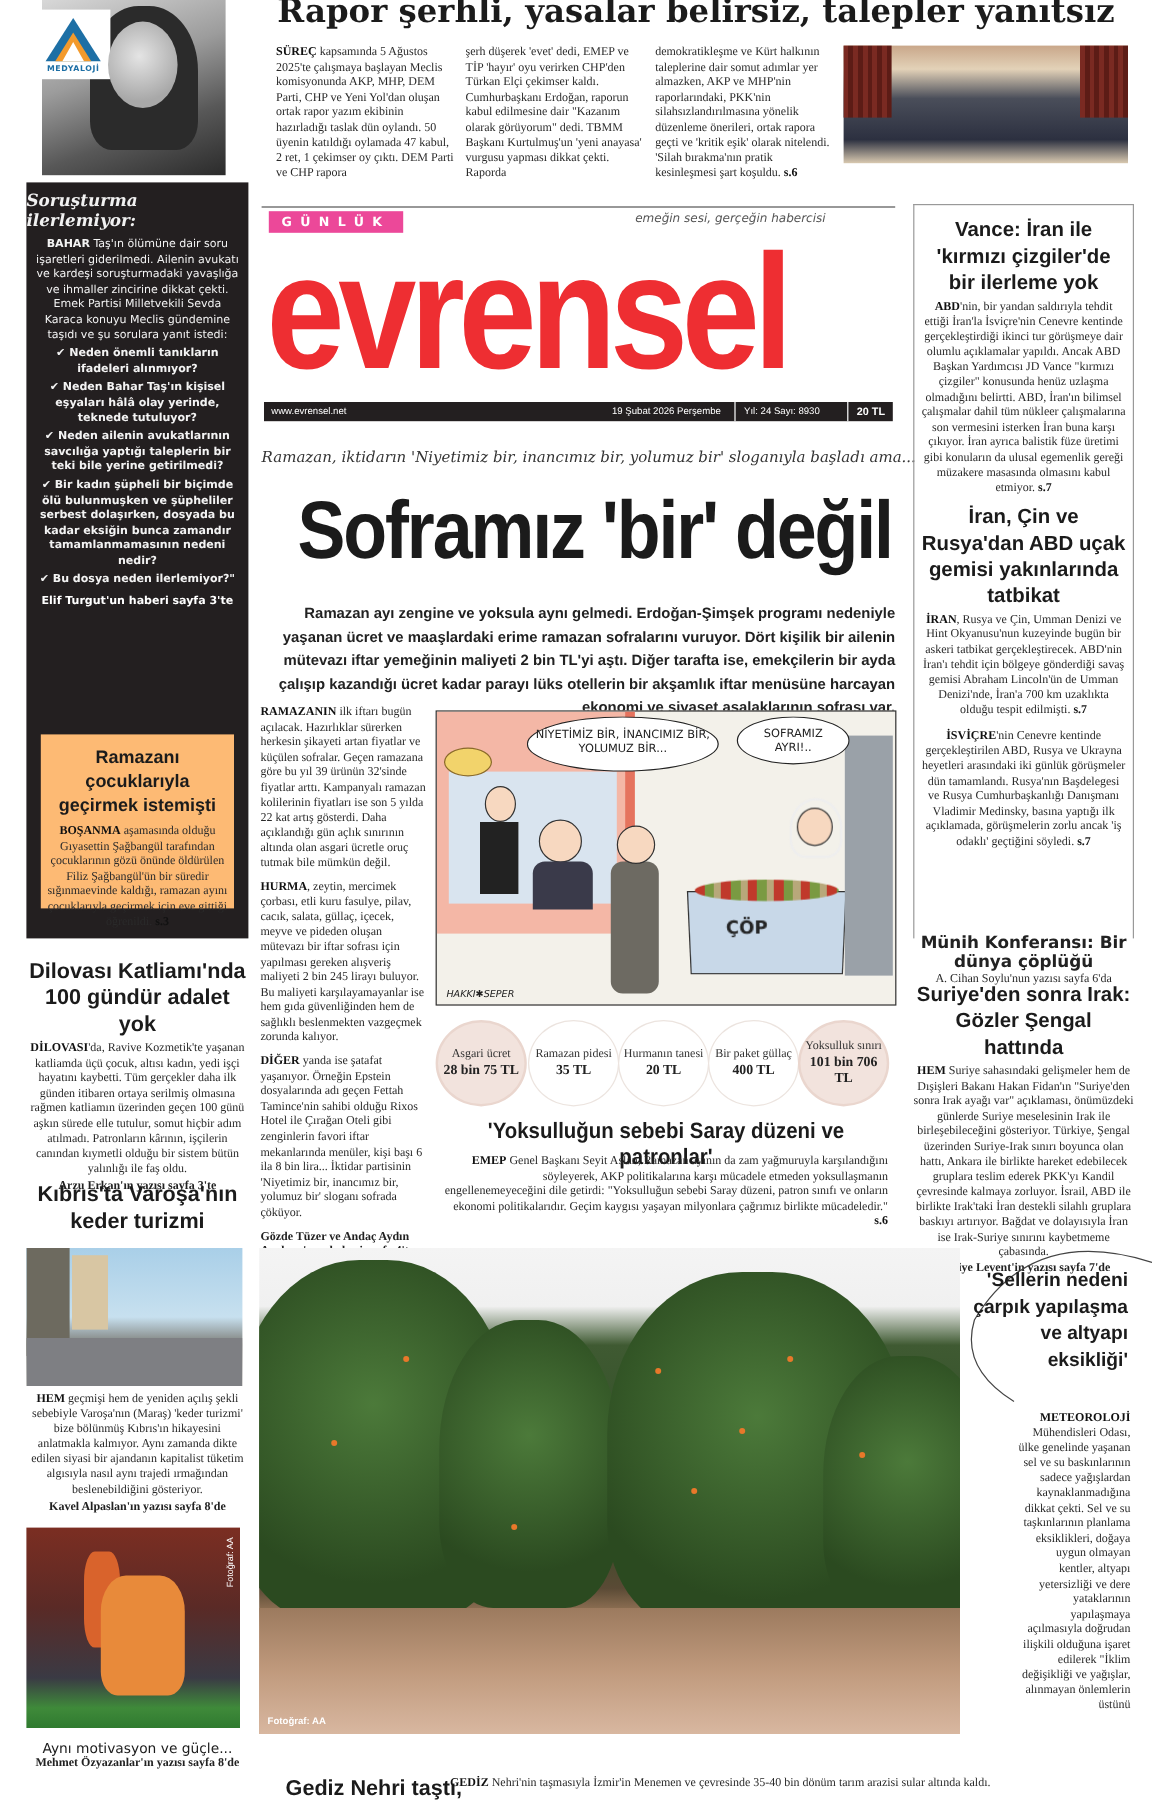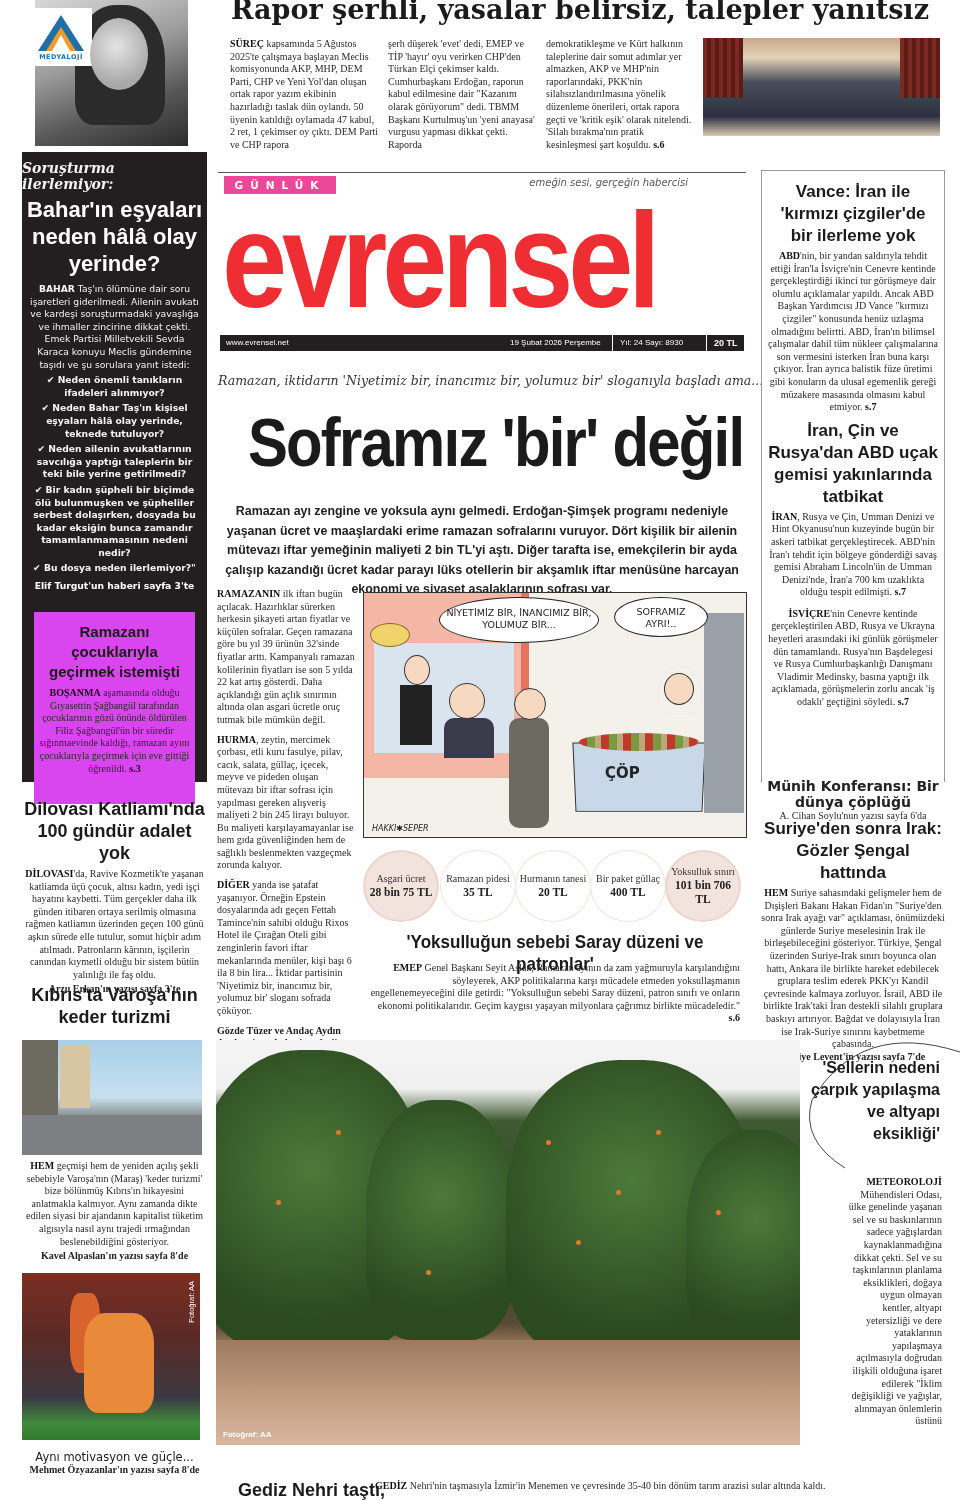--- a/index.html
+++ b/index.html
@@ -18,35 +18,35 @@
 .top-col{top:38px;width:150px}
 #top-photo{left:703px;top:38px;width:237px;height:98px;background:linear-gradient(180deg,#c9a78a 0%,#e3d2b8 20%,#4a4e5a 45%,#2c3040 80%,#d9c9b0 100%)}
 #top-photo .curtain{position:absolute;top:0;width:40px;height:60px;background:repeating-linear-gradient(90deg,#7a2a22 0 4px,#5c1c16 4px 8px)}
 
 #dark-box{left:22px;top:152px;width:185px;height:630px;background:#231f20;color:#fff}
 #dark-box .kicker{font-style:italic;font-weight:bold;font-family:"DejaVu Serif",serif;font-size:14px;margin-top:8px;color:#f1f1f1}
 #dark-box .hl{font-family:"Liberation Sans",sans-serif;font-weight:bold;font-size:22px;line-height:27px;text-align:center;margin-top:4px}
 #dark-box .txt{font-family:"DejaVu Sans",sans-serif;font-size:9.2px;line-height:12.6px;text-align:center;font-weight:bold;padding:0 8px;margin-top:6px;color:#f3f3f3}
 #dark-box .q{font-family:"DejaVu Sans",sans-serif;font-size:9.2px;line-height:12.6px;text-align:center;font-weight:bold;padding:0 8px;margin-top:3px;color:#f3f3f3}
 #dark-box .byline{font-family:"DejaVu Sans",sans-serif;font-size:9.2px;font-weight:bold;text-align:center;margin-top:5px}
-#white-inset{position:absolute;left:12px;top:460px;width:161px;height:192px;background:#d946ef;color:#222;padding:6px 4px}
+#white-inset{position:absolute;left:12px;top:460px;width:161px;height:145px;background:#fdba74;color:#222;padding:6px 4px}
 #white-inset .hl{font-family:"Liberation Sans",sans-serif;font-weight:bold;font-size:15px;line-height:20px;text-align:center;color:#1b1b1b}
 
 #masthead{left:218px;top:168px;width:528px;height:186px}
 #masthead .rule{position:absolute;left:0;top:4px;width:528px;height:1px;background:#555}
 #gunluk{position:absolute;left:6px;top:8px;width:112px;height:18px;background:#ec4899;color:#fff;font-family:"DejaVu Sans",sans-serif;font-weight:bold;font-size:10.5px;letter-spacing:7px;text-align:center;line-height:18px}
 #slogan{position:absolute;right:58px;top:9px;font-family:"DejaVu Sans",sans-serif;font-style:italic;font-size:10px;color:#555}
 #brand{position:absolute;left:4px;top:22px;font-family:"Liberation Sans",sans-serif;font-weight:bold;font-size:136px;line-height:140px;color:#ee2e32;letter-spacing:-6px;transform:scaleX(0.86);transform-origin:left top}
 #infobar{position:absolute;left:2px;top:167px;width:524px;height:16px;background:#231f20;color:#fff;font-family:"Liberation Sans",sans-serif;font-size:8px;line-height:16px}
 #infobar span{position:absolute;top:0}
 #infobar .sep{width:1px;height:16px;background:#fff;top:0}
 
 #kicker-main{left:218px;top:373px;width:528px;font-family:"DejaVu Serif",serif;font-style:italic;font-size:12.5px;text-align:center;color:#333;white-space:nowrap}
 #main-hl{left:216px;top:398px;width:532px;font-family:"Liberation Sans",sans-serif;font-weight:bold;font-size:68px;line-height:88px;text-align:center;color:#1b1b1b;letter-spacing:-2px;white-space:nowrap;transform:scaleX(0.88);transform-origin:center top}
-#main-deck{left:218px;top:502px;width:528px;font-family:"Liberation Sans",sans-serif;font-weight:bold;font-size:12.4px;line-height:19.5px;text-align:center;color:#222}
+#main-deck{left:218px;top:502px;width:528px;font-family:"Liberation Sans",sans-serif;font-weight:bold;font-size:12.4px;line-height:19.5px;text-align:right;color:#222}
 #main-col{left:217px;top:588px;width:140px}
 #main-col p{margin-bottom:7px}
 #cartoon{left:363px;top:592px;width:384px;height:246px;border:1px solid #333;background:#f3f1ea;overflow:hidden}
 .bubble{position:absolute;background:#fff;border:1.5px solid #222;border-radius:50%;font-family:"DejaVu Sans",sans-serif;font-size:9.5px;text-align:center;line-height:12px;color:#222}
 
 .price{position:absolute;top:850px;width:76px;height:72px;border-radius:50%;background:#fff;border:1px solid #ece4df;font-family:"Liberation Serif",serif;text-align:center;font-size:10px;color:#333;display:flex;flex-direction:column;justify-content:center;line-height:12px}
 .price.hl{background:#f2e3dd;border:2px solid #ead6ce}
 .price b{font-size:11.5px;color:#222;line-height:14px}
 #yoksul-hl{left:355px;top:931px;width:400px;font-family:"Liberation Sans",sans-serif;font-weight:bold;font-size:18.5px;text-align:center;color:#1b1b1b;transform:scaleX(0.92)}
 #yoksul-txt{left:370px;top:962px;width:370px;text-align:right}
@@ -102,21 +102,20 @@
 <div class="abs top-col body-txt" style="left:546px">
   <span>demokratikleşme ve Kürt halkının taleplerine dair somut adımlar yer almazken, AKP ve MHP'nin raporlarındaki, PKK'nin silahsızlandırılmasına yönelik düzenleme önerileri, ortak rapora geçti ve 'kritik eşik' olarak nitelendi. 'Silah bırakma'nın pratik kesinleşmesi şart koşuldu.</span> <b class="lead">s.6</b>
 </div>
 <div id="top-photo" class="abs">
   <div class="curtain" style="left:0"></div>
   <div class="curtain" style="right:0"></div>
 </div>
 
 <div id="dark-box" class="abs">
   <div class="kicker">Soruşturma ilerlemiyor:</div>
-  <div class="hl">Bahar'ın eşyaları neden hâlâ olay yerinde?</div>
   <div class="txt">
     <span>BAHAR</span><span style="font-weight:normal"> Taş'ın ölümüne dair soru işaretleri giderilmedi. Ailenin avukatı ve kardeşi soruşturmadaki yavaşlığa ve ihmaller zincirine dikkat çekti. Emek Partisi Milletvekili Sevda Karaca konuyu Meclis gündemine taşıdı ve şu sorulara yanıt istedi:</span>
   </div>
   <div class="q">✔ Neden önemli tanıkların ifadeleri alınmıyor?</div>
   <div class="q">✔ Neden Bahar Taş'ın kişisel eşyaları hâlâ olay yerinde, teknede tutuluyor?</div>
   <div class="q">✔ Neden ailenin avukatlarının savcılığa yaptığı taleplerin bir teki bile yerine getirilmedi?</div>
   <div class="q">✔ Bir kadın şüpheli bir biçimde ölü bulunmuşken ve şüpheliler serbest dolaşırken, dosyada bu kadar eksiğin bunca zamandır tamamlanmamasının nedeni nedir?</div>
   <div class="q">✔ Bu dosya neden ilerlemiyor?"</div>
   <div class="byline">Elif Turgut'un haberi sayfa 3'te</div>
 

